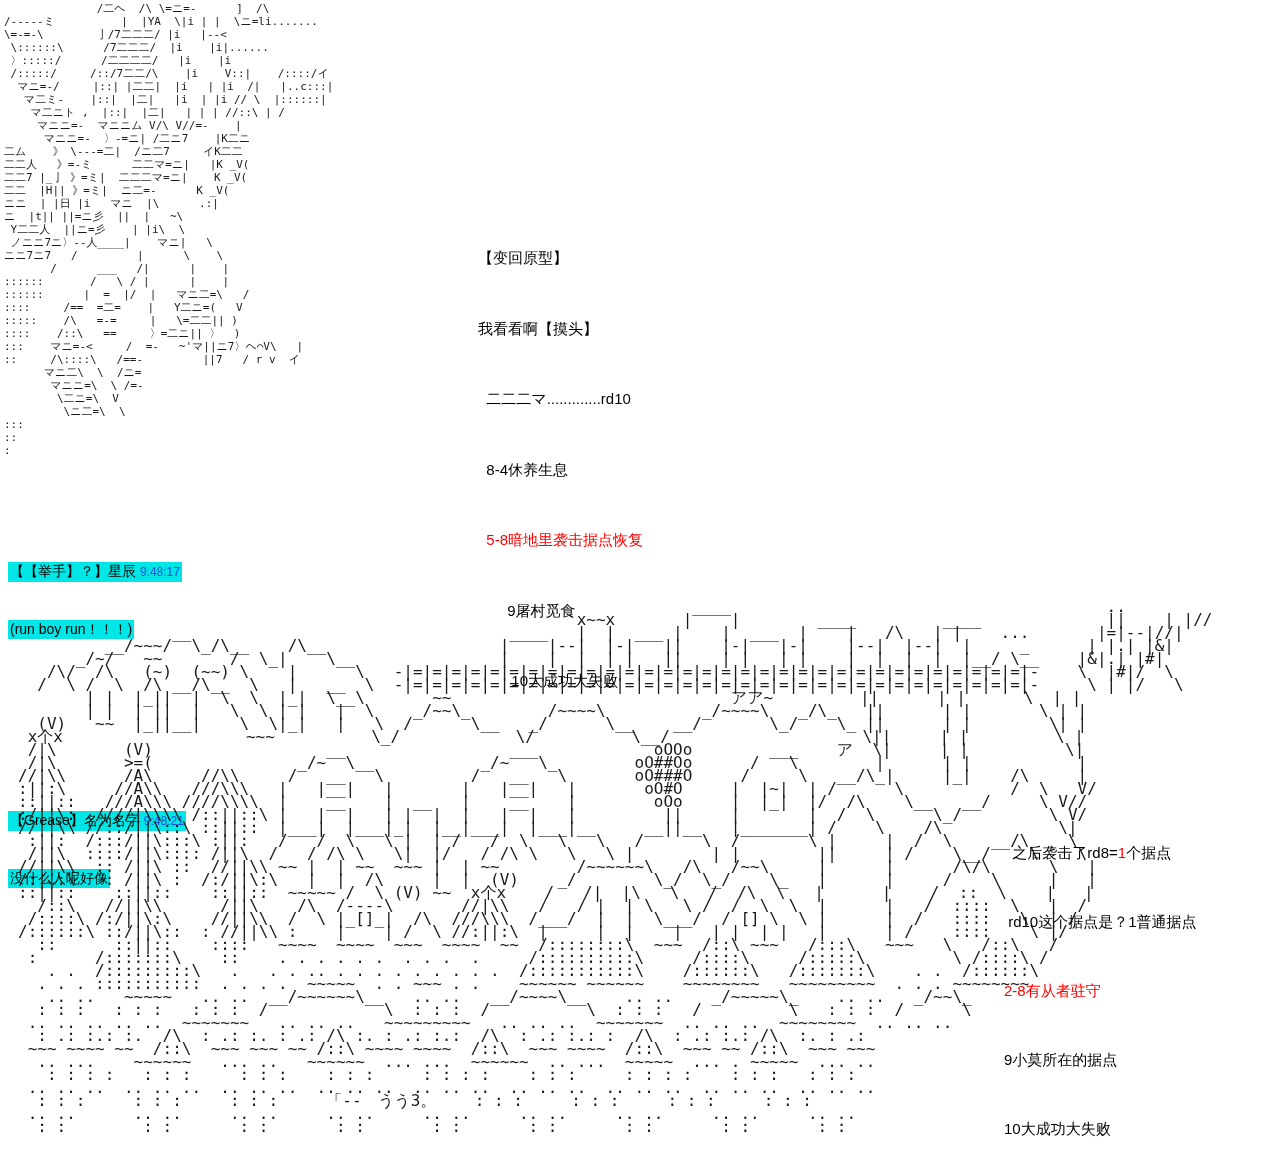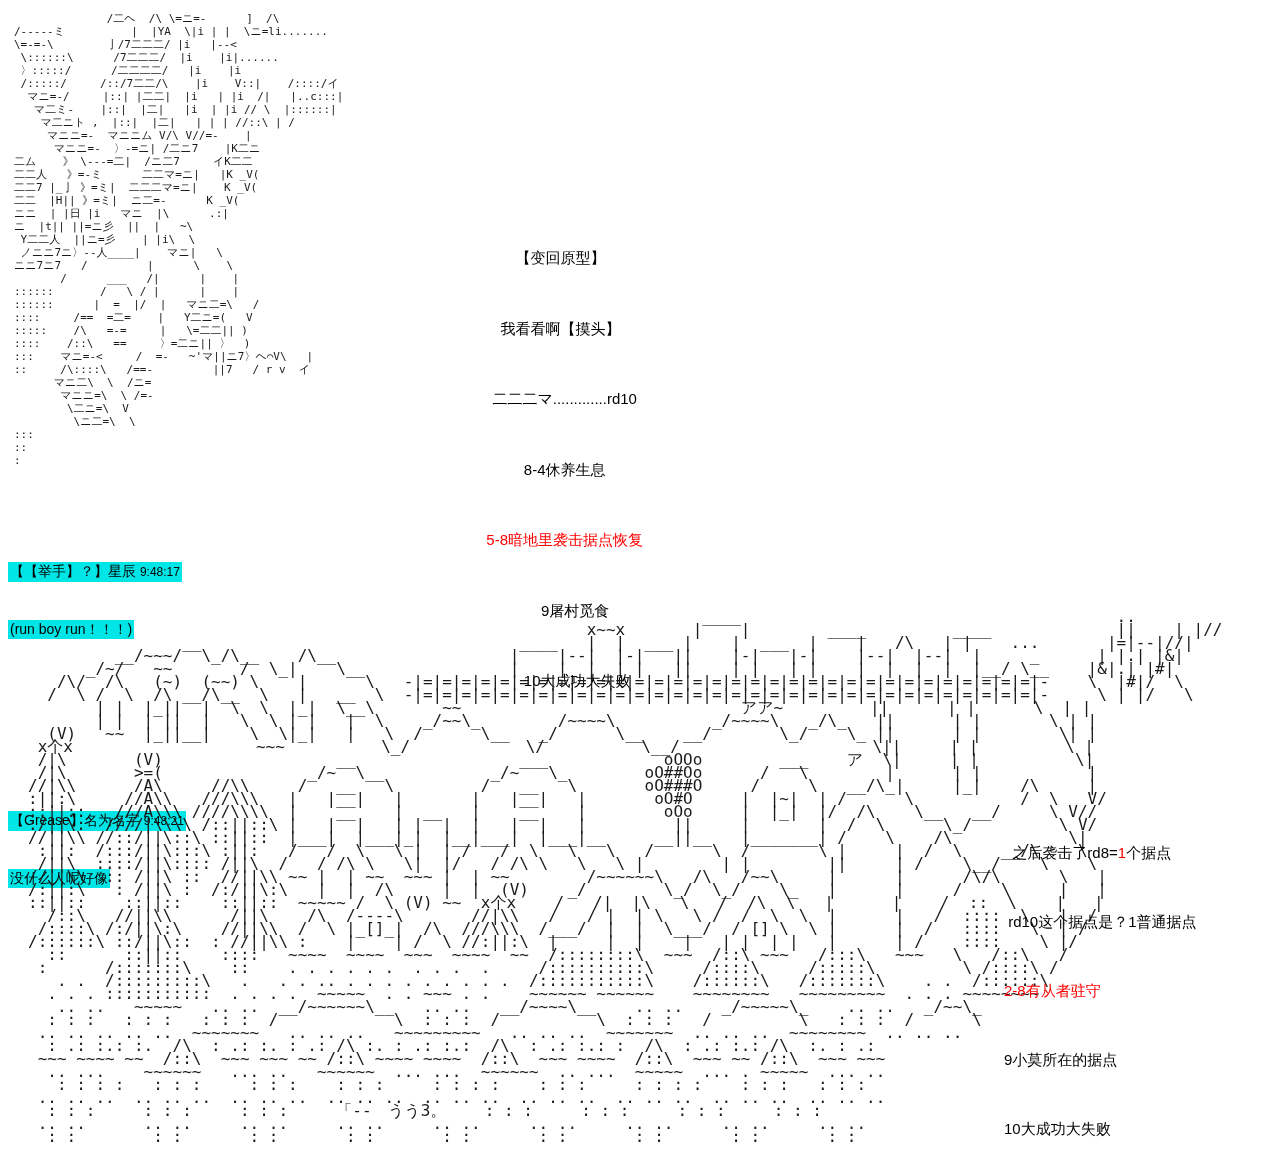--- a/index.html
+++ b/index.html
@@ -7,49 +7,49 @@
   body {
     width: 1270px; height: 1161px;
     background: #ffffff;
     position: relative;
     overflow: hidden;
     font-family: "Liberation Sans", sans-serif;
     color: #000;
   }
   .aa {
     position: absolute;
-    margin: 10px;
+    margin: 0;
     font-family: "DejaVu Sans Mono", monospace;
     color: #1a1a1a;
     white-space: pre;
   }
   #aa-top   { left: 4px;  top: 2px;   font-size: 11px; line-height: 13px; }
   #aa-bottom{ left: 18px;  top: 600px; font-size: 16px; line-height: 13px; }
   .dlg {
     position: absolute;
     white-space: pre;
     font-size: 15px;
     color: #000;
   }
-  #dialogue-top   { left: 478px;  top: 199px; line-height: 23.5px; text-align: center; }
+  #dialogue-top   { left: 478px;  top: 199px; line-height: 23.5px; }
   #dialogue-right { left: 1004px; top: 795px; line-height: 23px; }
   .red { color: #ff0000; }
   #chat {
     position: absolute;
     left: 8px; top: 486px;
     font-size: 14px;
     line-height: 19px;
     white-space: pre;
   }
   .chat-hl {
     background: #00e5e5;
     display: inline-block;
     padding: 0 2px;
   }
-  .chat-time { font-size: 12px; color: #000000; }
+  .chat-time { font-size: 12px; color: #1d4ed8; }
   .chat-gap { height: 20px; }
 </style>
 </head>
 <body>
 
 <div>
 
   <pre class="aa" id="aa-top">              /二ヘ  /\ \=ニ=-      ]  /\
 /-----ミ          |  |YA  \|i | |  \ニ=li.......
 \=-=-\        亅/7二二二/ |i   |--&lt;

